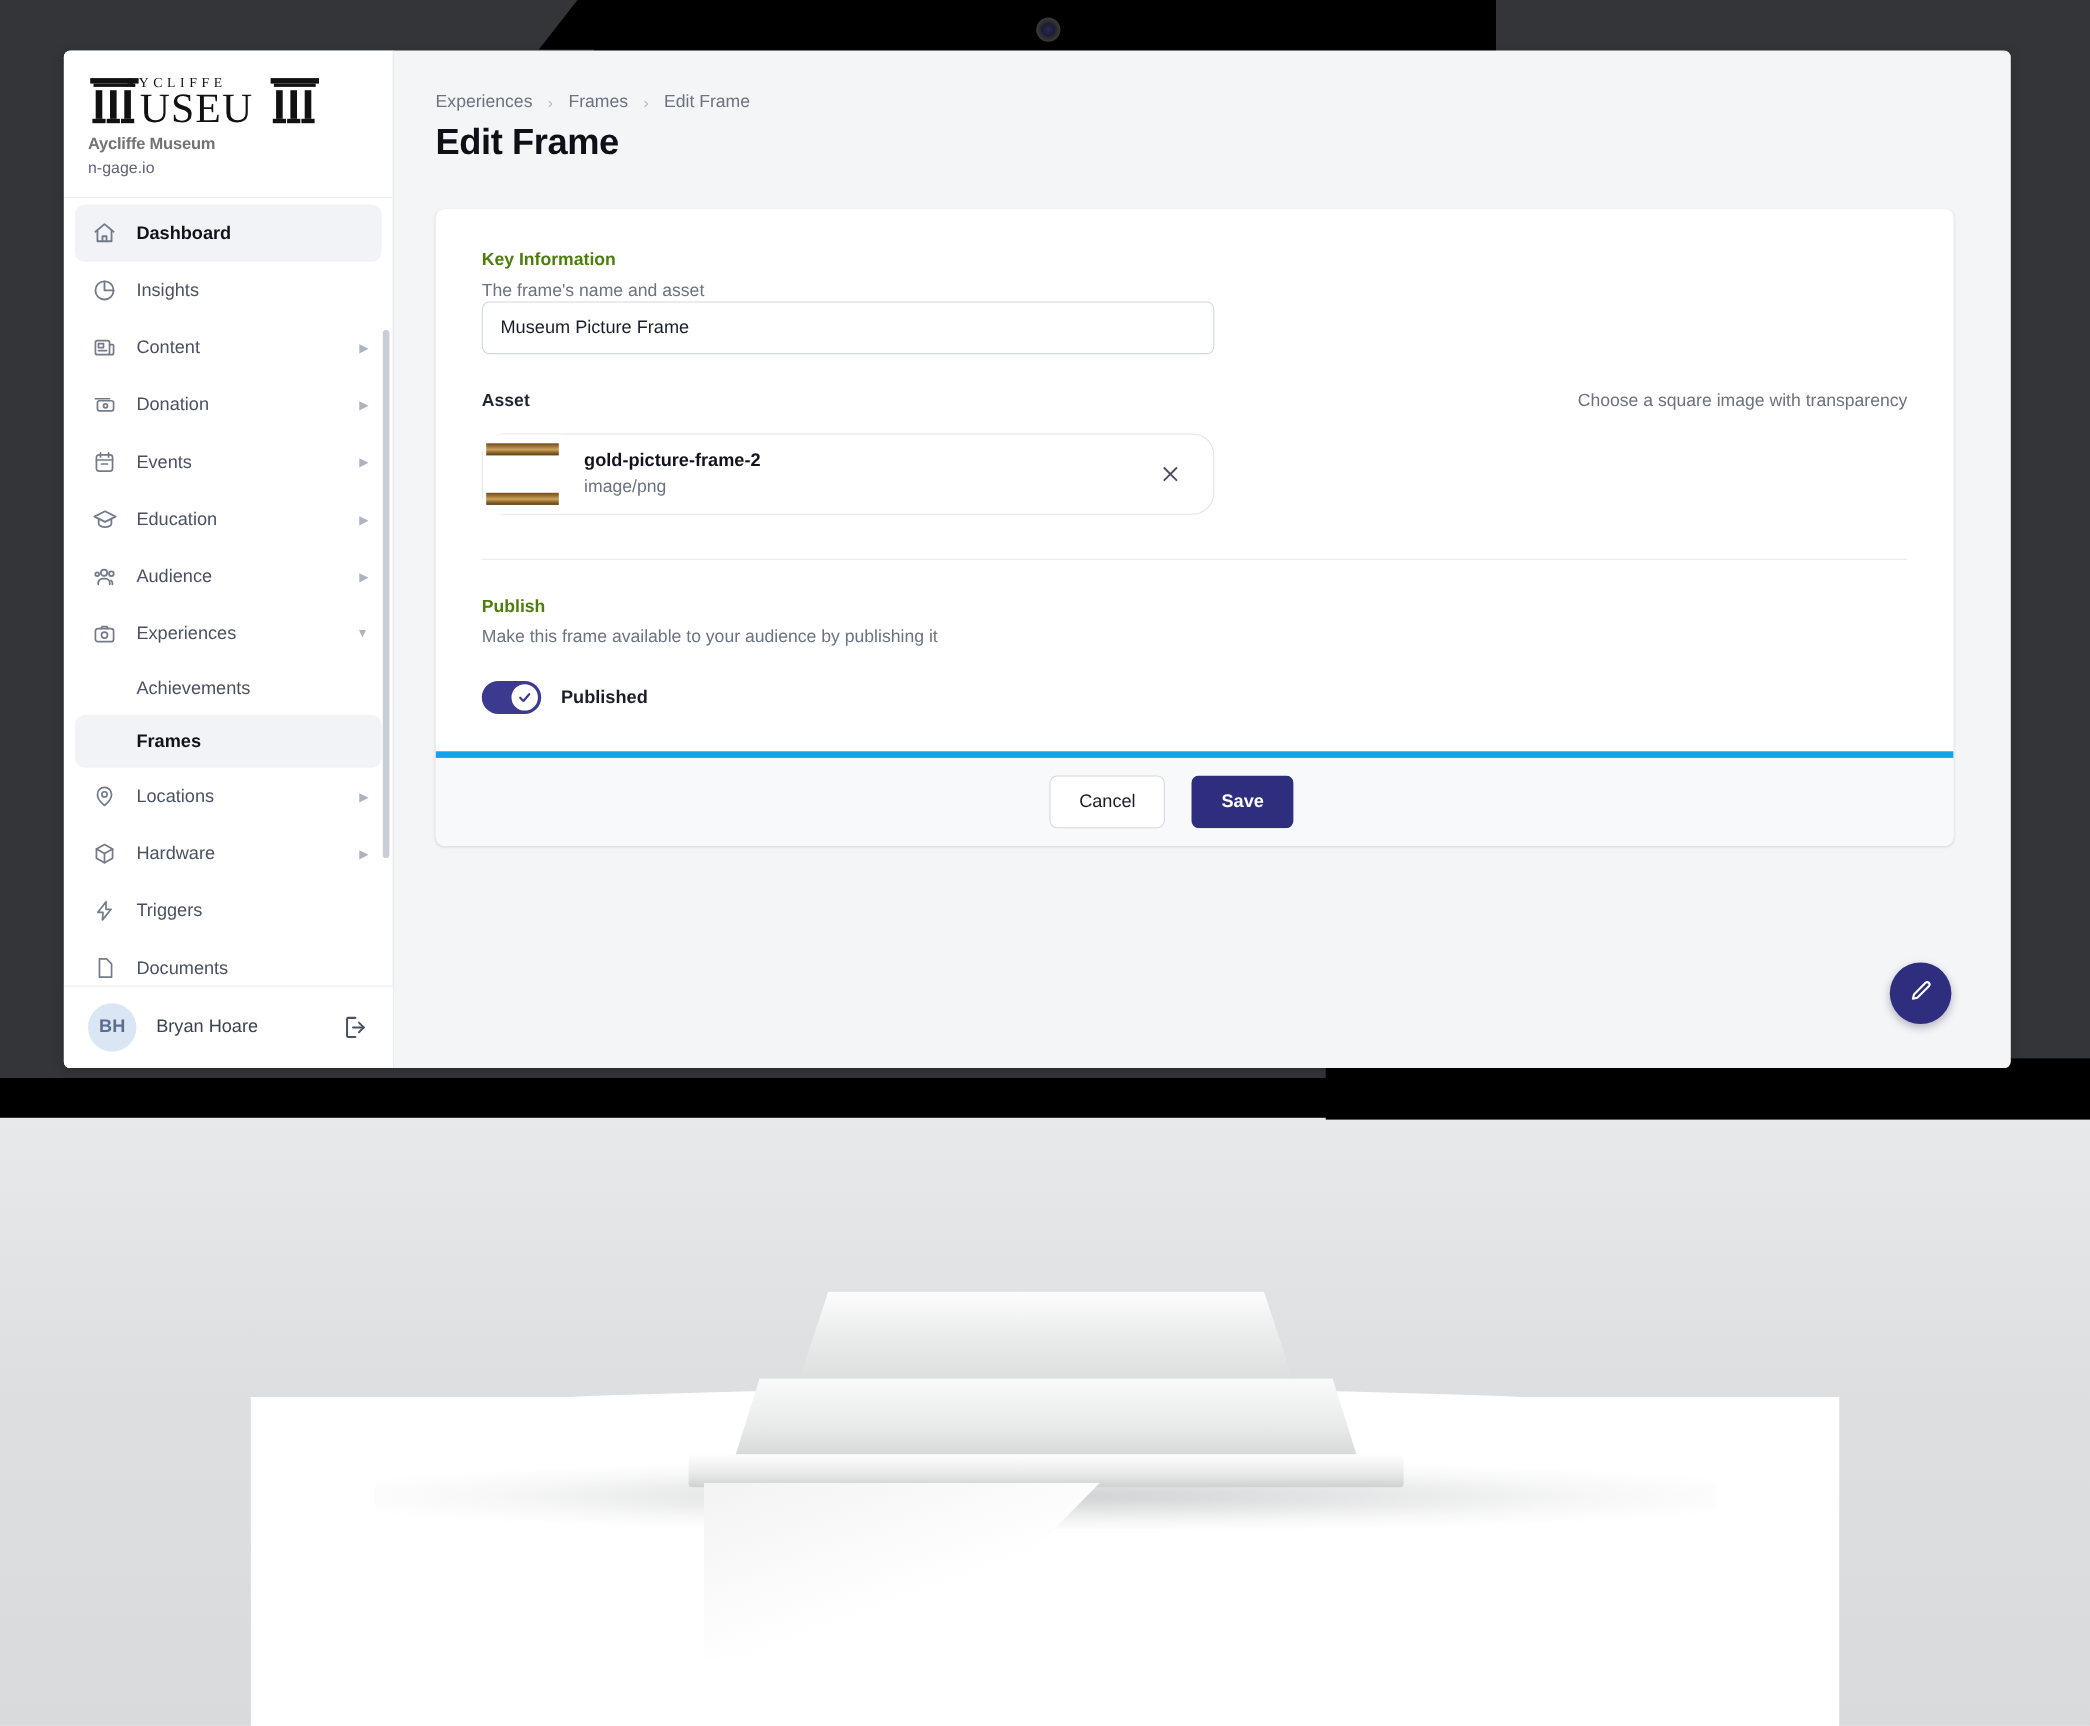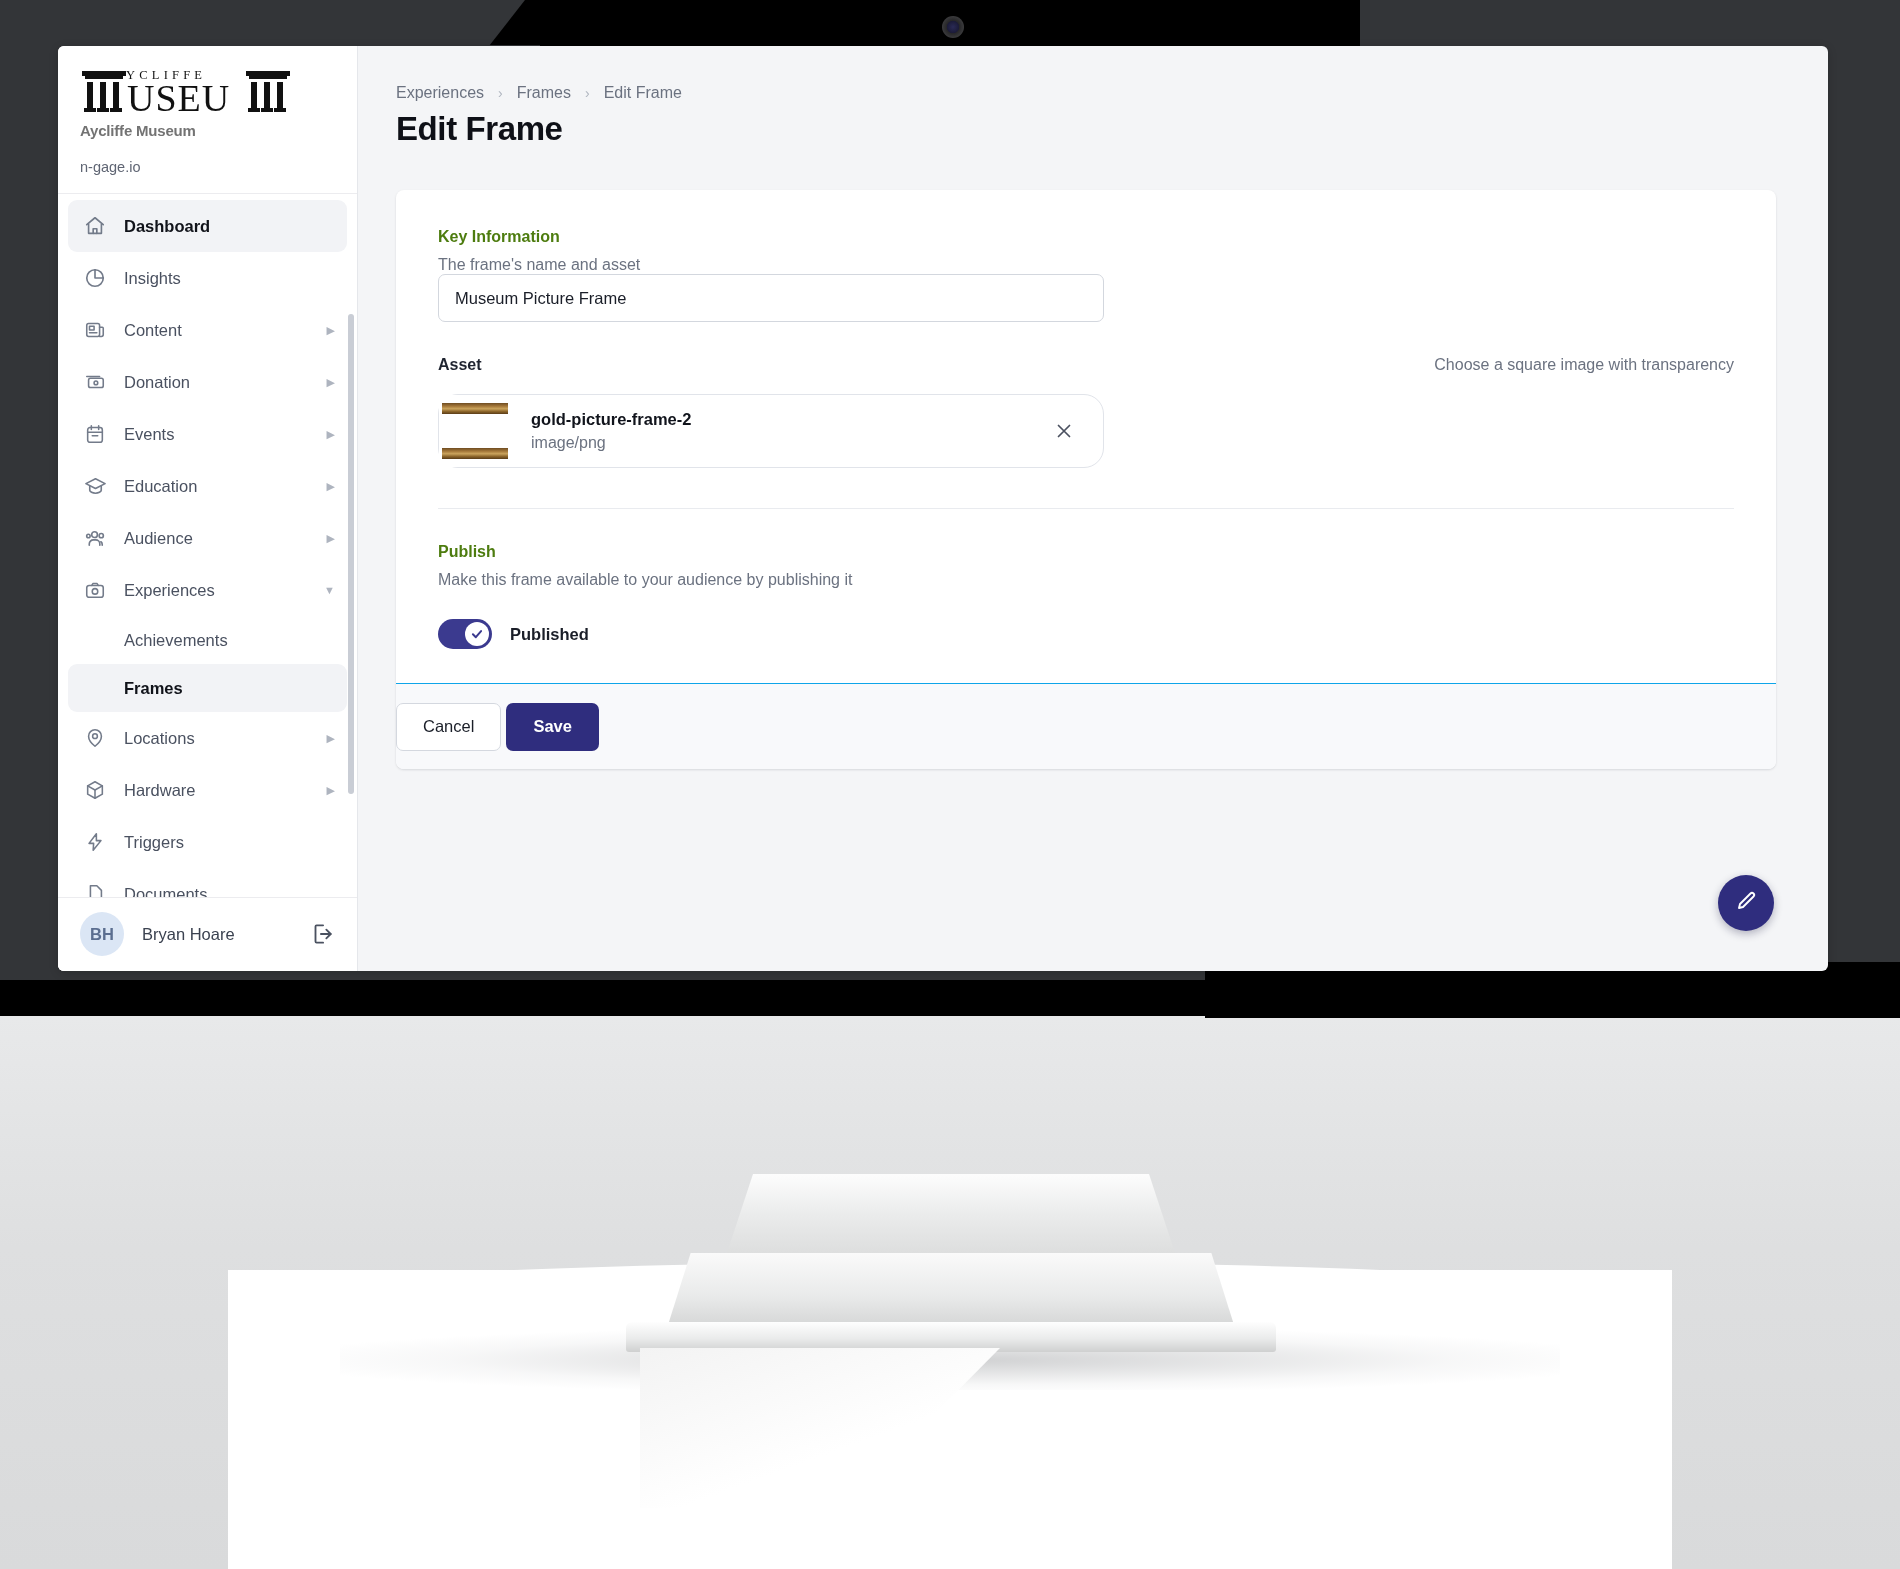--- a/index.html
+++ b/index.html
@@ -114,21 +114,21 @@
   }
   .brand {
     padding: 20px 22px 18px 22px;
     border-bottom: 1px solid #ececef;
   }
   .logo-wrap { width: 212px; height: 50px; position: relative; margin-bottom: 6px; }
   .brand-name {
     font-size: 15px; font-weight: 700; color: #737373; letter-spacing: -0.2px;
     margin-top: 2px;
   }
-  .brand-sub { font-size: 14.5px; color: #5f6573; margin-top: 20px; }
+  .brand-sub { font-size: 14.5px; color: #5f6573; margin-top: 6px; }
 
   .navscroll {
     flex: 1 1 auto; overflow: hidden; position: relative; padding-top: 6px;
   }
   .navitem {
     display: flex; align-items: center;
     height: 52px; margin: 0 10px;
     padding: 0 12px 0 14px;
     border-radius: 9px;
     cursor: pointer;
@@ -233,24 +233,24 @@
     position: absolute; right: 3px; top: 3px;
     width: 24px; height: 24px; border-radius: 50%;
     background: #ffffff;
     display: flex; align-items: center; justify-content: center;
     color: #3b3a8f;
   }
   .toggle-label { margin-left: 18px; font-size: 16.5px; font-weight: 600; color: #1a1e28; }
 
   .card-footer {
     background: #f8f9fb;
-    border-top: 1px solid #0ea5e9;
+    border-top: 6px solid #0ea5e9;
     height: 86px;
-    display: flex; align-items: center; justify-content: flex-start;
-    padding-right: 42px; gap: 5px;
+    display: flex; align-items: center; justify-content: center;
+    padding-right: 42px; gap: 24px;
   }
   .btn {
     height: 48px; border-radius: 7px; font-size: 16.5px;
     font-family: "Liberation Sans", sans-serif;
     cursor: pointer; border: 1px solid transparent; padding: 0 26px;
   }
   .btn-secondary { background: #ffffff; border-color: #d4d8df; color: #1a1e28; }
   .btn-primary { background: #2f2d7e; color: #ffffff; font-weight: 600; }
 
   .fab {

